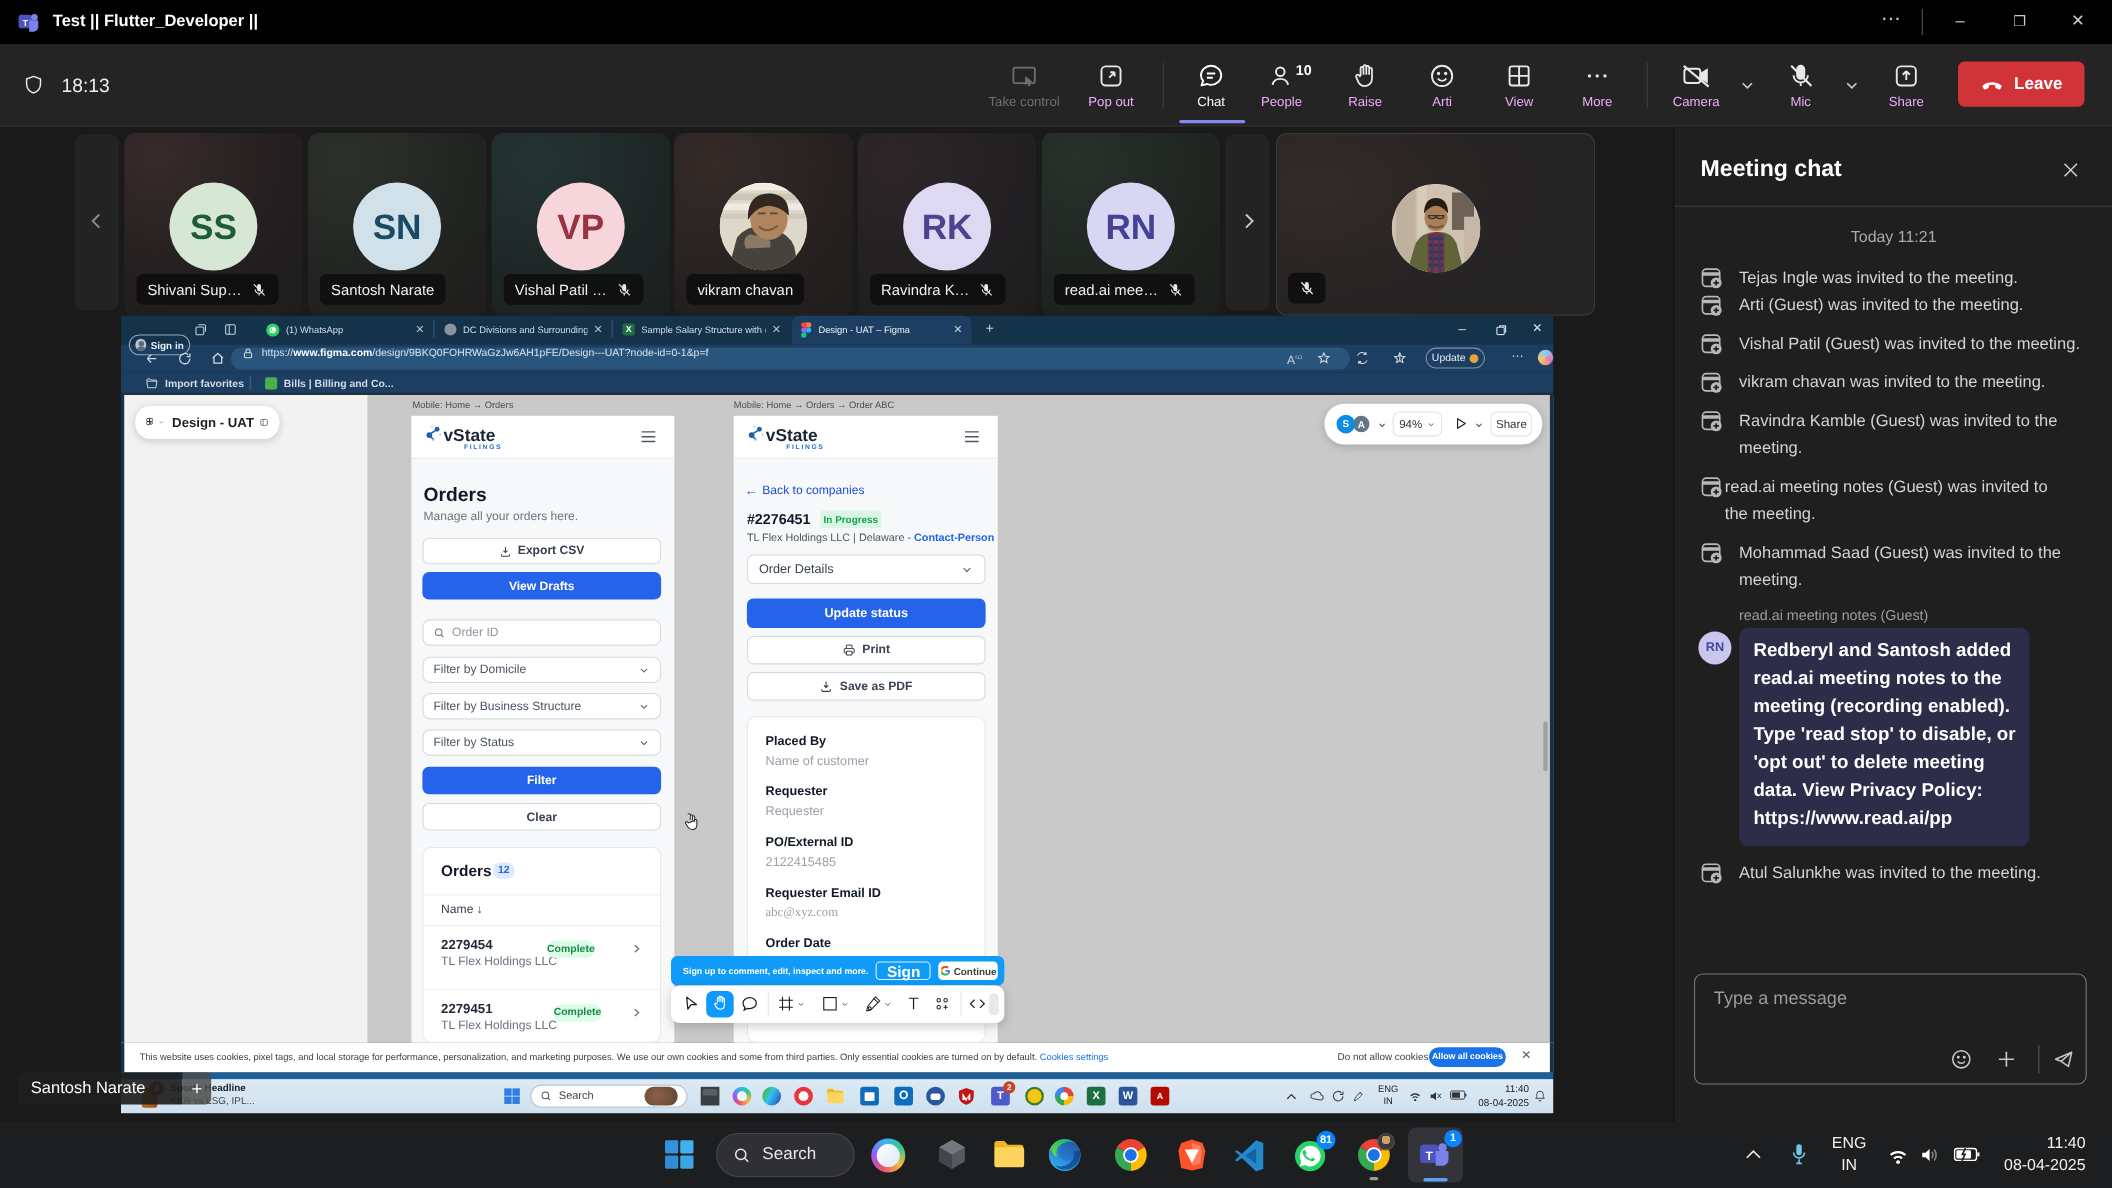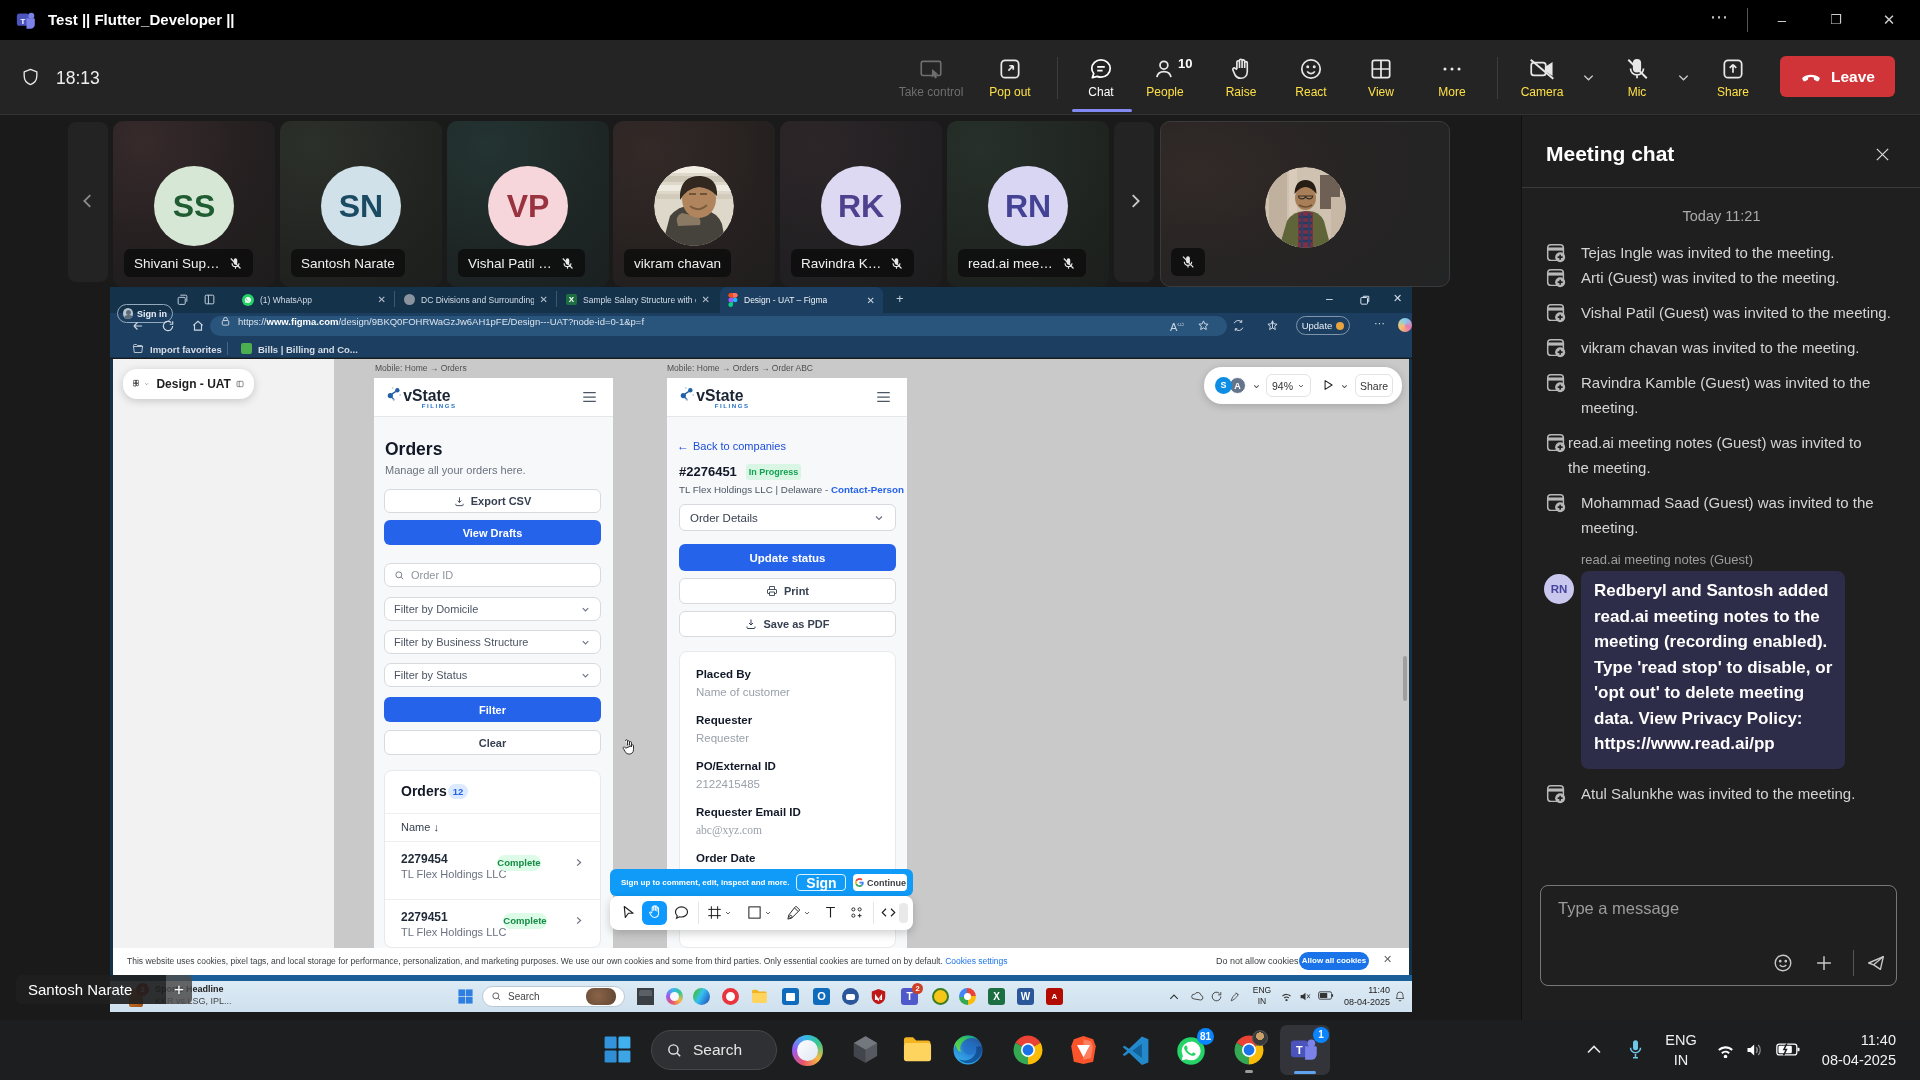--- a/index.html
+++ b/index.html
@@ -5,21 +5,21 @@
 html,body{width:1920px;height:1080px;overflow:hidden;background:#1a1a1a;}
 .abs{position:absolute;}
 
 #titlebar{position:absolute;left:0;top:0;width:1920px;height:40px;background:#000;}
 #titlebar .title{position:absolute;left:48px;top:11px;color:#fff;font-size:15px;font-weight:700;}
 #titlebar .wbtn{position:absolute;top:0;height:40px;width:46px;color:#ccc;text-align:center;line-height:40px;font-size:15px;}
 
 #toolbar{position:absolute;left:0;top:40px;width:1920px;height:75px;background:#242424;border-bottom:1px solid #333;}
 .tbtn{position:absolute;top:14px;width:64px;height:60px;text-align:center;color:#d6d6d6;}
 .tbtn svg{display:block;margin:2px auto 0;}
-.tbtn .lbl{font-size:12px;margin-top:3px;color:#fde047;display:block;white-space:nowrap;}
+.tbtn .lbl{font-size:12px;margin-top:3px;color:#f0abfc;display:block;white-space:nowrap;}
 .vsep{position:absolute;top:17px;width:1px;height:42px;background:#3d3d3d;}
 .sti{top:7px;width:17px;height:17px;}
 
 #stage{position:absolute;left:0;top:116px;width:1920px;height:904px;background:#1a1a1a;}
 .tile{position:absolute;top:5px;height:166px;border-radius:10px;overflow:hidden;}
 .tile .av{position:absolute;left:50%;top:45px;transform:translateX(-50%);width:80px;height:80px;border-radius:50%;display:flex;align-items:center;justify-content:center;font-size:32px;font-weight:700;}
 .tile .nl{position:absolute;left:11px;bottom:10px;height:28px;background:rgba(12,12,12,.82);border-radius:6px;color:#f0f0f0;font-size:13.5px;display:flex;align-items:center;padding:0 10px;gap:8px;white-space:nowrap;}
 
 #chat{position:absolute;left:1521px;top:116px;width:399px;height:904px;background:#1f1f1f;border-left:1px solid #101010;}
 
@@ -88,21 +88,21 @@
     <span class="lbl">Raise</span>
   </div>
 
   <div class="tbtn" style="left:1279px;">
     <svg width="26" height="26" viewBox="0 0 24 24" fill="none" stroke="#e8e8e8" stroke-width="1.6">
         <circle cx="12" cy="12" r="8.5"></circle>
         <circle cx="9" cy="10" r=".6" fill="#e8e8e8"></circle>
         <circle cx="15" cy="10" r=".6" fill="#e8e8e8"></circle>
         <path d="M8.5 14.2c.8 1.3 2 2 3.5 2s2.7-.7 3.5-2"></path>
       </svg>
-    <span class="lbl">React</span>
+    <span class="lbl">Arti</span>
   </div>
 
   <div class="tbtn" style="left:1349px;">
     <svg width="26" height="26" viewBox="0 0 24 24" fill="none" stroke="#e8e8e8" stroke-width="1.6">
         <rect x="4" y="4" width="16" height="16" rx="2"></rect>
         <path d="M12 4v16M4 12h16"></path>
       </svg>
     <span class="lbl">View</span>
   </div>
 

